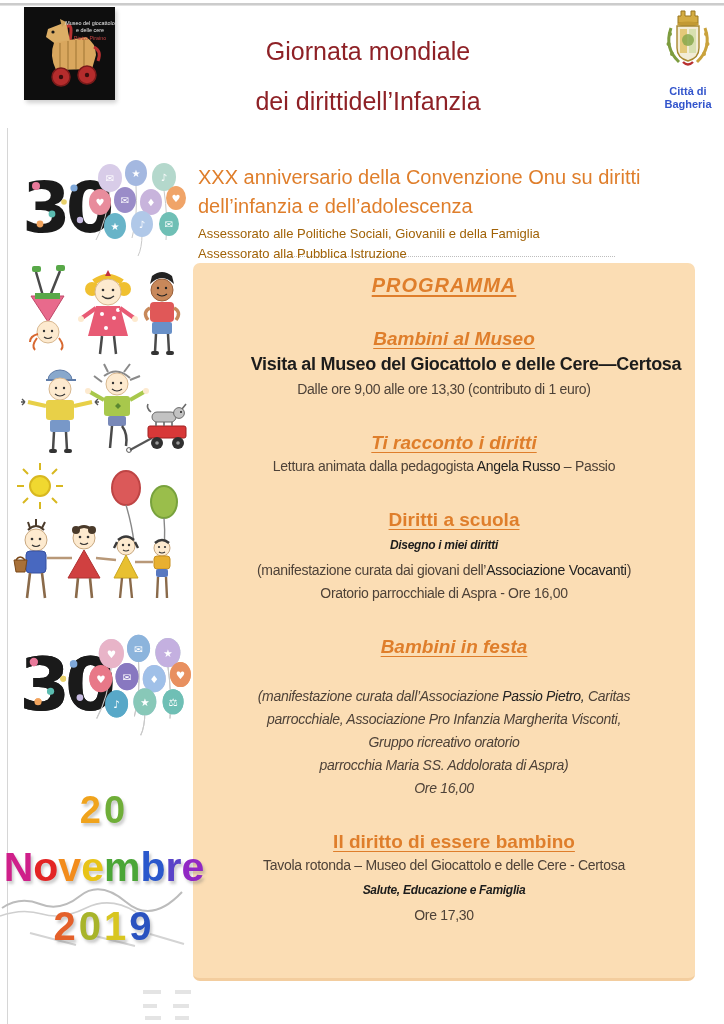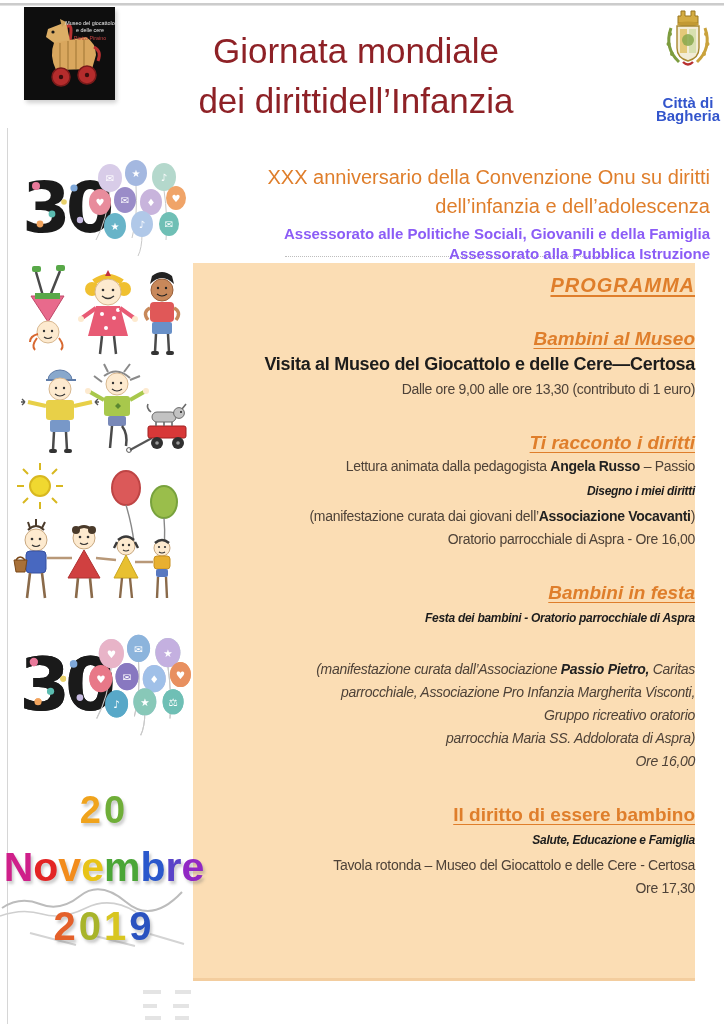--- a/index.html
+++ b/index.html
@@ -11,45 +11,45 @@
     width:724px;height:1024px;position:relative;background:#ffffff;overflow:hidden;
     font-family:"Liberation Sans", sans-serif;
   }
   .hairline-top{position:absolute;left:0;top:3px;width:724px;height:2px;background:#c3c3c3;opacity:.85;}
   .hairline-top2{position:absolute;left:0;top:5px;width:724px;height:1px;background:#e2e2e2;}
   .hairline-left{position:absolute;left:7px;top:128px;width:1px;height:896px;background:#d6d6d6;}
   .dotted-sep{position:absolute;left:285px;top:256px;width:330px;border-top:1px dotted #bdbdbd;}
 
   
   .logo-box{position:absolute;left:24px;top:7px;width:91px;height:93px;background:#0e0e0e;border-radius:2px;box-shadow:2px 3px 4px rgba(0,0,0,.18);}
-  .title{position:absolute;left:136px;top:26px;width:440px;text-align:center;color:var(--title);
-    font-size:35px;line-height:50px;font-weight:400;letter-spacing:0px;}
+  .title{position:absolute;left:148px;top:26px;width:440px;text-align:center;color:var(--title);
+    font-size:25px;line-height:50px;font-weight:400;letter-spacing:0px;}
   .crest{position:absolute;right:3px;top:4px;width:66px;text-align:center;}
-  .crest-caption{margin-top:12px;color:var(--crest-caption);font-size:15px;line-height:13px;font-weight:bold;}
+  .crest-caption{margin-top:1px;color:var(--crest-caption);font-size:11px;line-height:13px;font-weight:bold;}
 
   
-  .subtitle{position:absolute;left:198px;top:163px;width:512px;text-align:right;}
+  .subtitle{position:absolute;left:198px;top:163px;width:512px;text-align:left;}
   .subtitle .orange{color:var(--accent-orange);font-size:20px;line-height:29px;}
-  .subtitle .dept{color:#8b5cf6;font-size:15px;line-height:20px;margin-top:3px;font-weight:bold;}
+  .subtitle .dept{color:#a16207;font-size:13px;line-height:20px;margin-top:3px;font-weight:normal;}
 
   
   .program{position:absolute;left:193px;top:263px;width:502px;height:715px;background:var(--panel-bg);
-    border-bottom:3px solid #f3cd9e;text-align:right;color:var(--body-text);}
+    border-bottom:3px solid #f3cd9e;text-align:center;color:var(--body-text);border-radius:7px;}
   .program-heading{color:var(--accent-orange);font-size:20px;line-height:24px;margin-top:10px;
     font-style:italic;font-weight:bold;text-decoration:underline;text-underline-offset:3px;letter-spacing:1px;}
   .event{margin:0;}
   .event-title{color:var(--accent-orange);font-size:19px;line-height:24px;margin-top:30px;font-weight:bold;
     text-decoration:underline;text-underline-offset:3px;padding-left:20px;}
   .event-title.it{font-style:italic;}
   .row{font-size:14px;line-height:23px;letter-spacing:-0.3px;white-space:nowrap;}
   .row.bold{font-size:18px;line-height:27px;font-weight:bold;color:#1c1c1c;padding-left:44px;}
   .row.bolditalic{font-size:12px;line-height:27px;font-weight:bold;font-style:italic;color:#1c1c1c;}
   .row.italic{font-style:italic;}
   .row.spacer{height:26px;}
-  .seg-b{font-weight:bold;color:#222;}
+  .seg-b{font-weight:normal;color:#222;}
 
   
   .art{position:absolute;}
   #art-balloons-top{left:18px;top:158px;width:170px;height:100px;}
   #art-kids-1{left:12px;top:262px;width:178px;height:98px;}
   #art-kids-2{left:12px;top:360px;width:178px;height:98px;}
   #art-family{left:6px;top:458px;width:186px;height:162px;}
   #art-balloons-bottom{left:15px;top:624px;width:178px;height:122px;}
   #art-scribble{left:0px;top:878px;width:215px;height:75px;}
   #art-bottom-dashes{left:135px;top:988px;width:90px;height:34px;}
@@ -140,38 +140,38 @@
       <div class="event">
         <div class="event-title it">Bambini al Museo</div>
         <div class="row bold">Visita al Museo del Giocattolo e delle Cere—Certosa</div>
         <div class="row normal">Dalle ore 9,00 alle ore 13,30 (contributo di 1 euro)</div>
       </div>
       <div class="event">
         <div class="event-title it">Ti racconto i diritti</div>
         <div class="row normal"><span>Lettura animata dalla pedagogista </span><span class="seg-b">Angela Russo</span><span> – Passio</span></div>
       </div>
       <div class="event">
+        <div class="event-title">Diritti a scuola</div>
         <div class="row bolditalic">Disegno i miei diritti</div>
         <div class="row normal"><span>(manifestazione curata dai giovani dell’</span><span class="seg-b">Associazione Vocavanti</span><span>)</span></div>
         <div class="row normal">Oratorio parrocchiale di Aspra - Ore 16,00</div>
       </div>
       <div class="event">
         <div class="event-title it">Bambini in festa</div>
-        <div class="row bolditalic">Festa dei bambini - Oratorio  parrocchiale di Aspra</div>
         <div class="row spacer"></div>
         <div class="row italic"><span>(manifestazione curata dall’Associazione </span><span class="seg-b">Passio Pietro,</span><span> Caritas</span></div>
         <div class="row italic">parrocchiale, Associazione Pro Infanzia Margherita Visconti,</div>
         <div class="row italic">Gruppo ricreativo oratorio</div>
         <div class="row italic">parrocchia Maria SS. Addolorata di Aspra)</div>
         <div class="row italic">Ore 16,00</div>
       </div>
       <div class="event">
         <div class="event-title">Il diritto di essere bambino</div>
+        <div class="row normal">Tavola rotonda – Museo del Giocattolo e delle Cere - Certosa</div>
         <div class="row bolditalic">Salute, Educazione e Famiglia</div>
-        <div class="row normal">Tavola rotonda – Museo del Giocattolo e delle Cere - Certosa</div>
         <div class="row normal">Ore 17,30</div>
       </div>
     </div>
 </div>
 
 <svg class="art" id="art-balloons-top" viewBox="0 0 170 100">
   <g>
     <text x="4" y="74" font-size="70" font-weight="bold" fill="#1a1a1a" letter-spacing="-5" font-family="DejaVu Sans, sans-serif">30</text>
     <circle cx="18" cy="28" r="4" fill="#e8799a"></circle>
       <circle cx="34" cy="56" r="3.4" fill="#5bbcb0"></circle>

